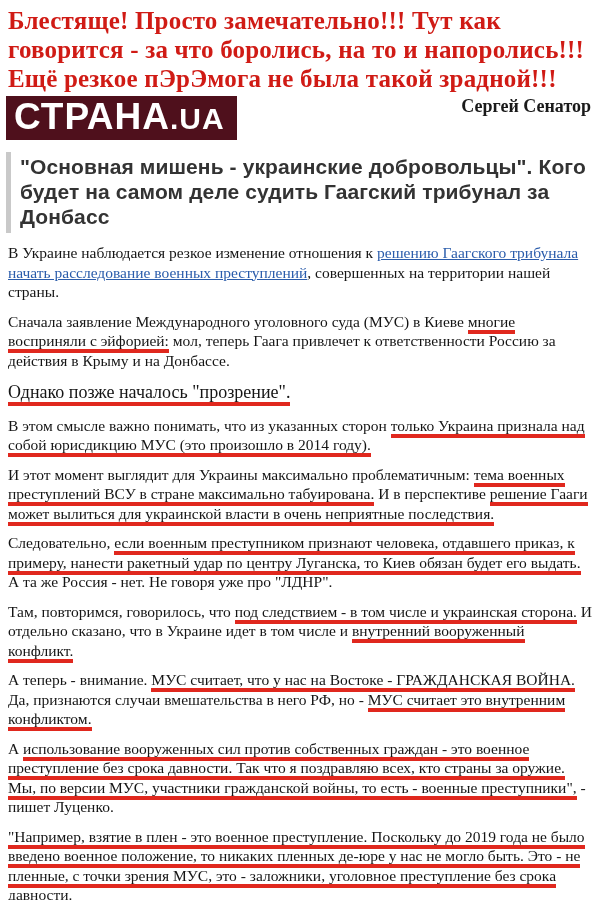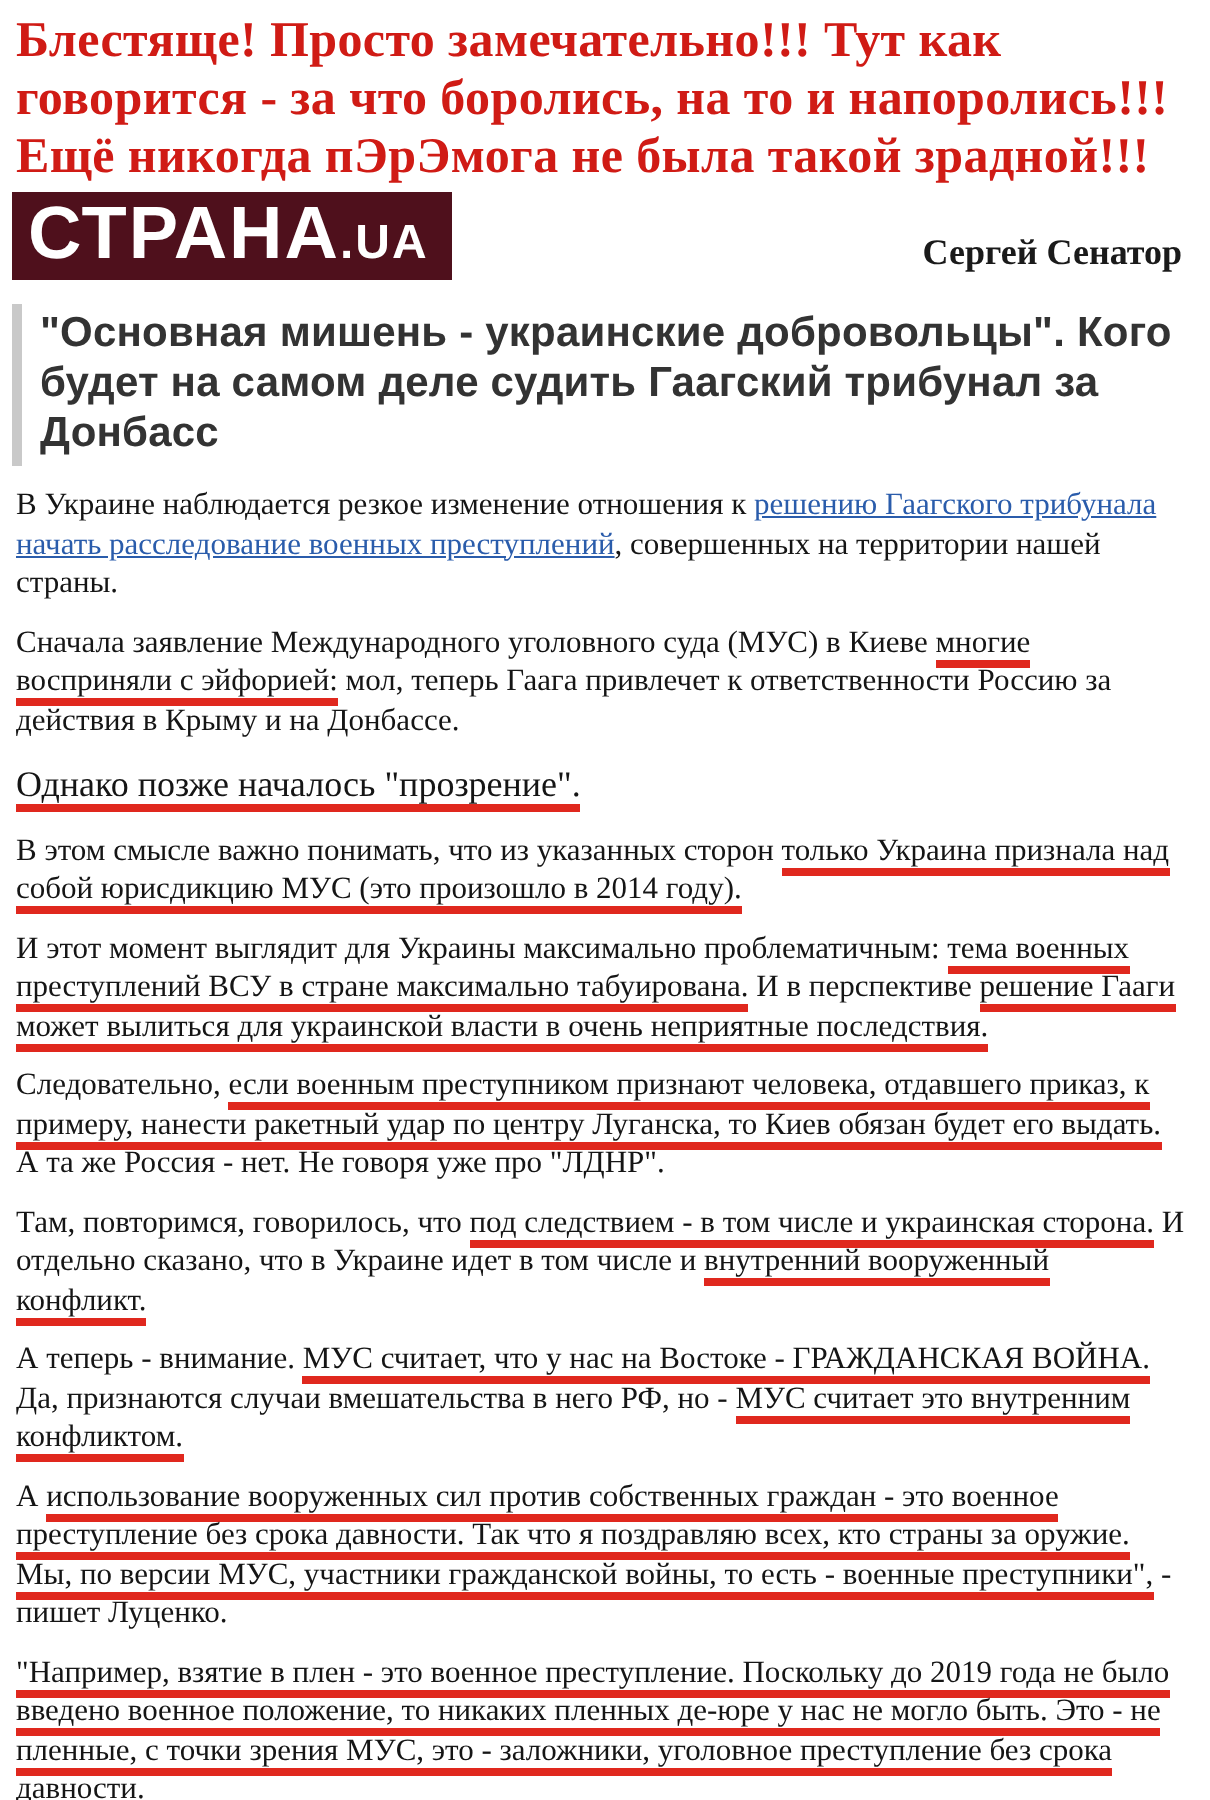--- a/index.html
+++ b/index.html
@@ -19,25 +19,25 @@
   }
   .meta-row{position:relative;height:56px;margin-top:1px;}
   .logo{
     position:absolute;left:6px;top:2px;
     background:#4f101c;color:#fff;
     padding:2px 12px 5px 8px;
     font-weight:bold;white-space:nowrap;
     line-height:1;
   }
   .logo-main{font-size:37px;letter-spacing:1px;}
-  .logo-suffix{font-size:24px;letter-spacing:1px;}
+  .logo-suffix{font-size:30px;letter-spacing:1px;}
   .byline{
     position:absolute;right:14px;top:2px;
     font-family:"Liberation Serif", serif;
-    font-weight:bold;font-size:18px;color:#1a1a1a;margin-top:20px;
+    font-weight:bold;font-size:18px;color:#1a1a1a;
   }
   .headline-wrap{
     margin:2px 10px 0 6px;
     border-left:5px solid #c9c9c9;
     padding:2px 0 4px 9px;
   }
   h1{
     margin:0;font-size:21px;line-height:25px;
     font-weight:bold;color:#333333;letter-spacing:0.1px;
   }
@@ -46,21 +46,21 @@
     font-size:15.5px;line-height:19.5px;color:#151515;
   }
   .content p{margin:10px 0;font-family:Liberation Serif, serif;}
   .content p.subhead{font-size:18px;margin:13px 0;}
   .rl{border-bottom:4px solid var(--red-underline);padding-bottom:0px;}
   a.lnk{color:#2a5cab;text-decoration:underline;cursor:pointer;}
 </style>
 </head>
 <body style="--red-underline: #e0281e;">
 
-<div class="annotation" style="color: rgb(208, 27, 21);">Блестяще! Просто замечательно!!! Тут как говорится - за что боролись, на то и напоролись!!! Ещё никогда пЭрЭмога не была такой зрадной!!!</div>
+<div class="annotation" style="color: rgb(208, 27, 21);">Блестяще! Просто замечательно!!! Тут как говорится - за что боролись, на то и напоролись!!! Ещё резкое пЭрЭмога не была такой зрадной!!!</div>
 
 <div class="meta-row">
   <div class="logo" style="background: rgb(79, 16, 28);">
     <span class="logo-main">СТРАНА</span><span class="logo-suffix">.UA</span>
   </div>
   <div class="byline">Сергей Сенатор</div>
 </div>
 
 <div class="headline-wrap">
   <h1>"Основная мишень - украинские добровольцы". Кого будет на самом деле судить Гаагский трибунал за Донбасс</h1>

